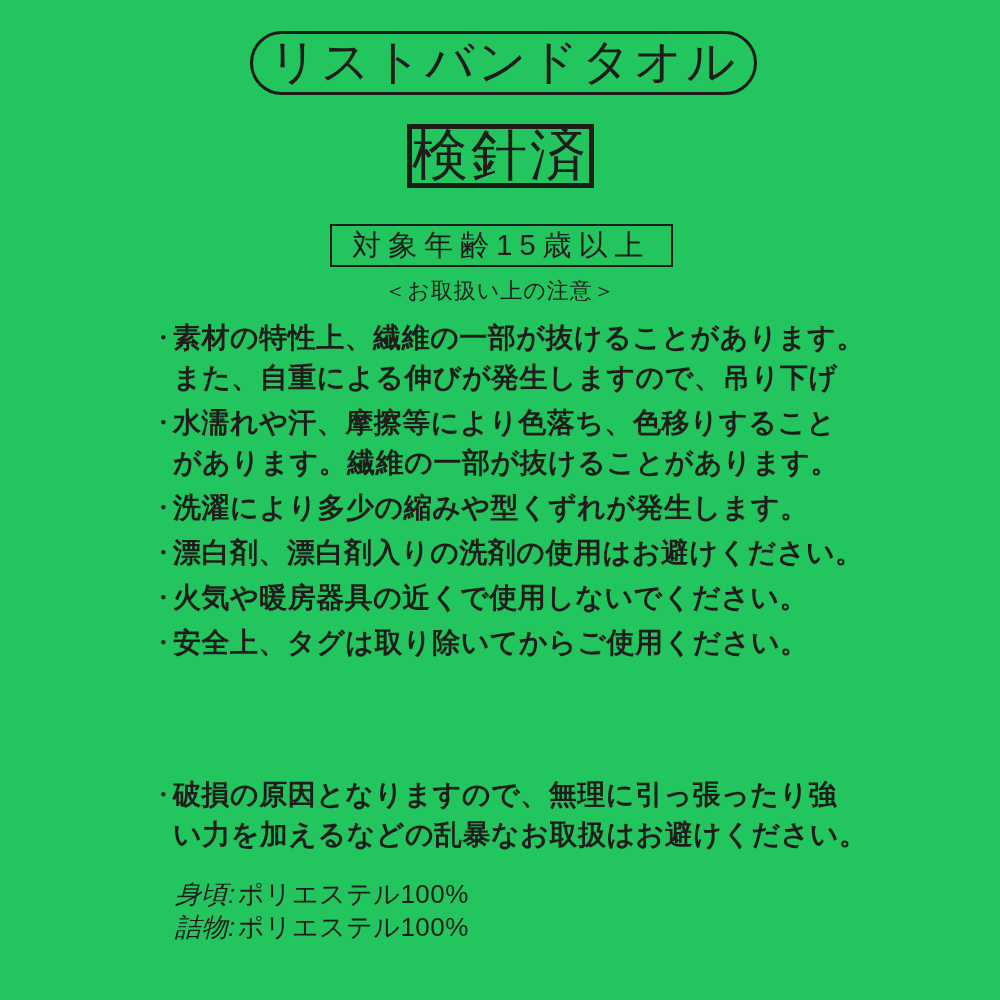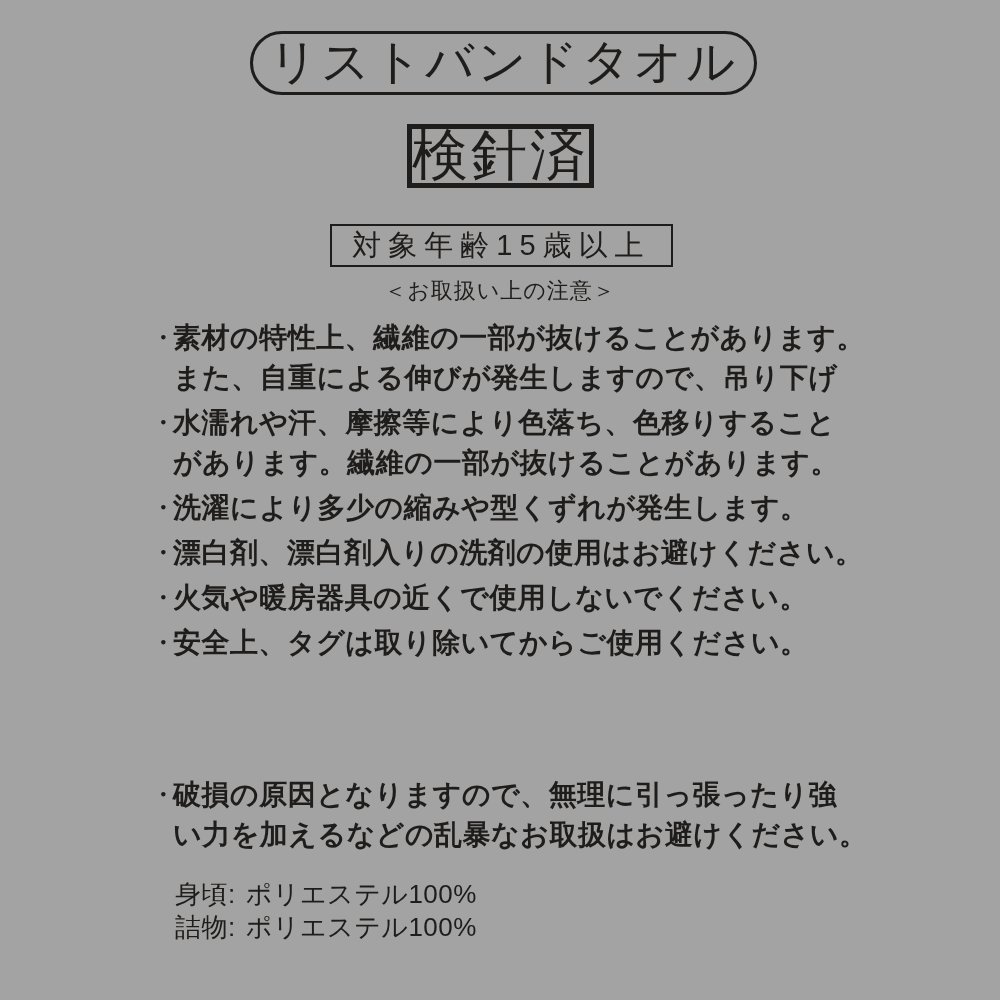--- a/index.html
+++ b/index.html
@@ -4,21 +4,21 @@
 <style>
   html, body {
     margin: 0;
     padding: 0;
     background: #ffffff;
   }
   .sheet {
     position: relative;
     width: 1000px;
     height: 1000px;
-    background: #a3a3a3;
+    background: #22c55e;
     color: #1f1d1b;
     font-family: "Liberation Sans", "DejaVu Sans", sans-serif;
     overflow: hidden;
   }
 
   
   .title-pill {
     position: absolute;
     left: 250px;
     top: 31px;
@@ -117,21 +117,21 @@
   
   .materials {
     position: absolute;
     left: 175px;
     top: 878px;
     font-size: 26px;
     line-height: 33px;
     letter-spacing: 0.5px;
   }
   .material-row { display: flex; white-space: nowrap; }
-  .material-part { margin-right: 10px; }
+  .material-part { margin-right: 2px; font-style: italic; }
 </style>
 </head>
 <body>
 
 <div class="sheet">
 
   <div class="title-pill">
     <span class="title-text">リストバンドタオル</span>
   </div>
 

